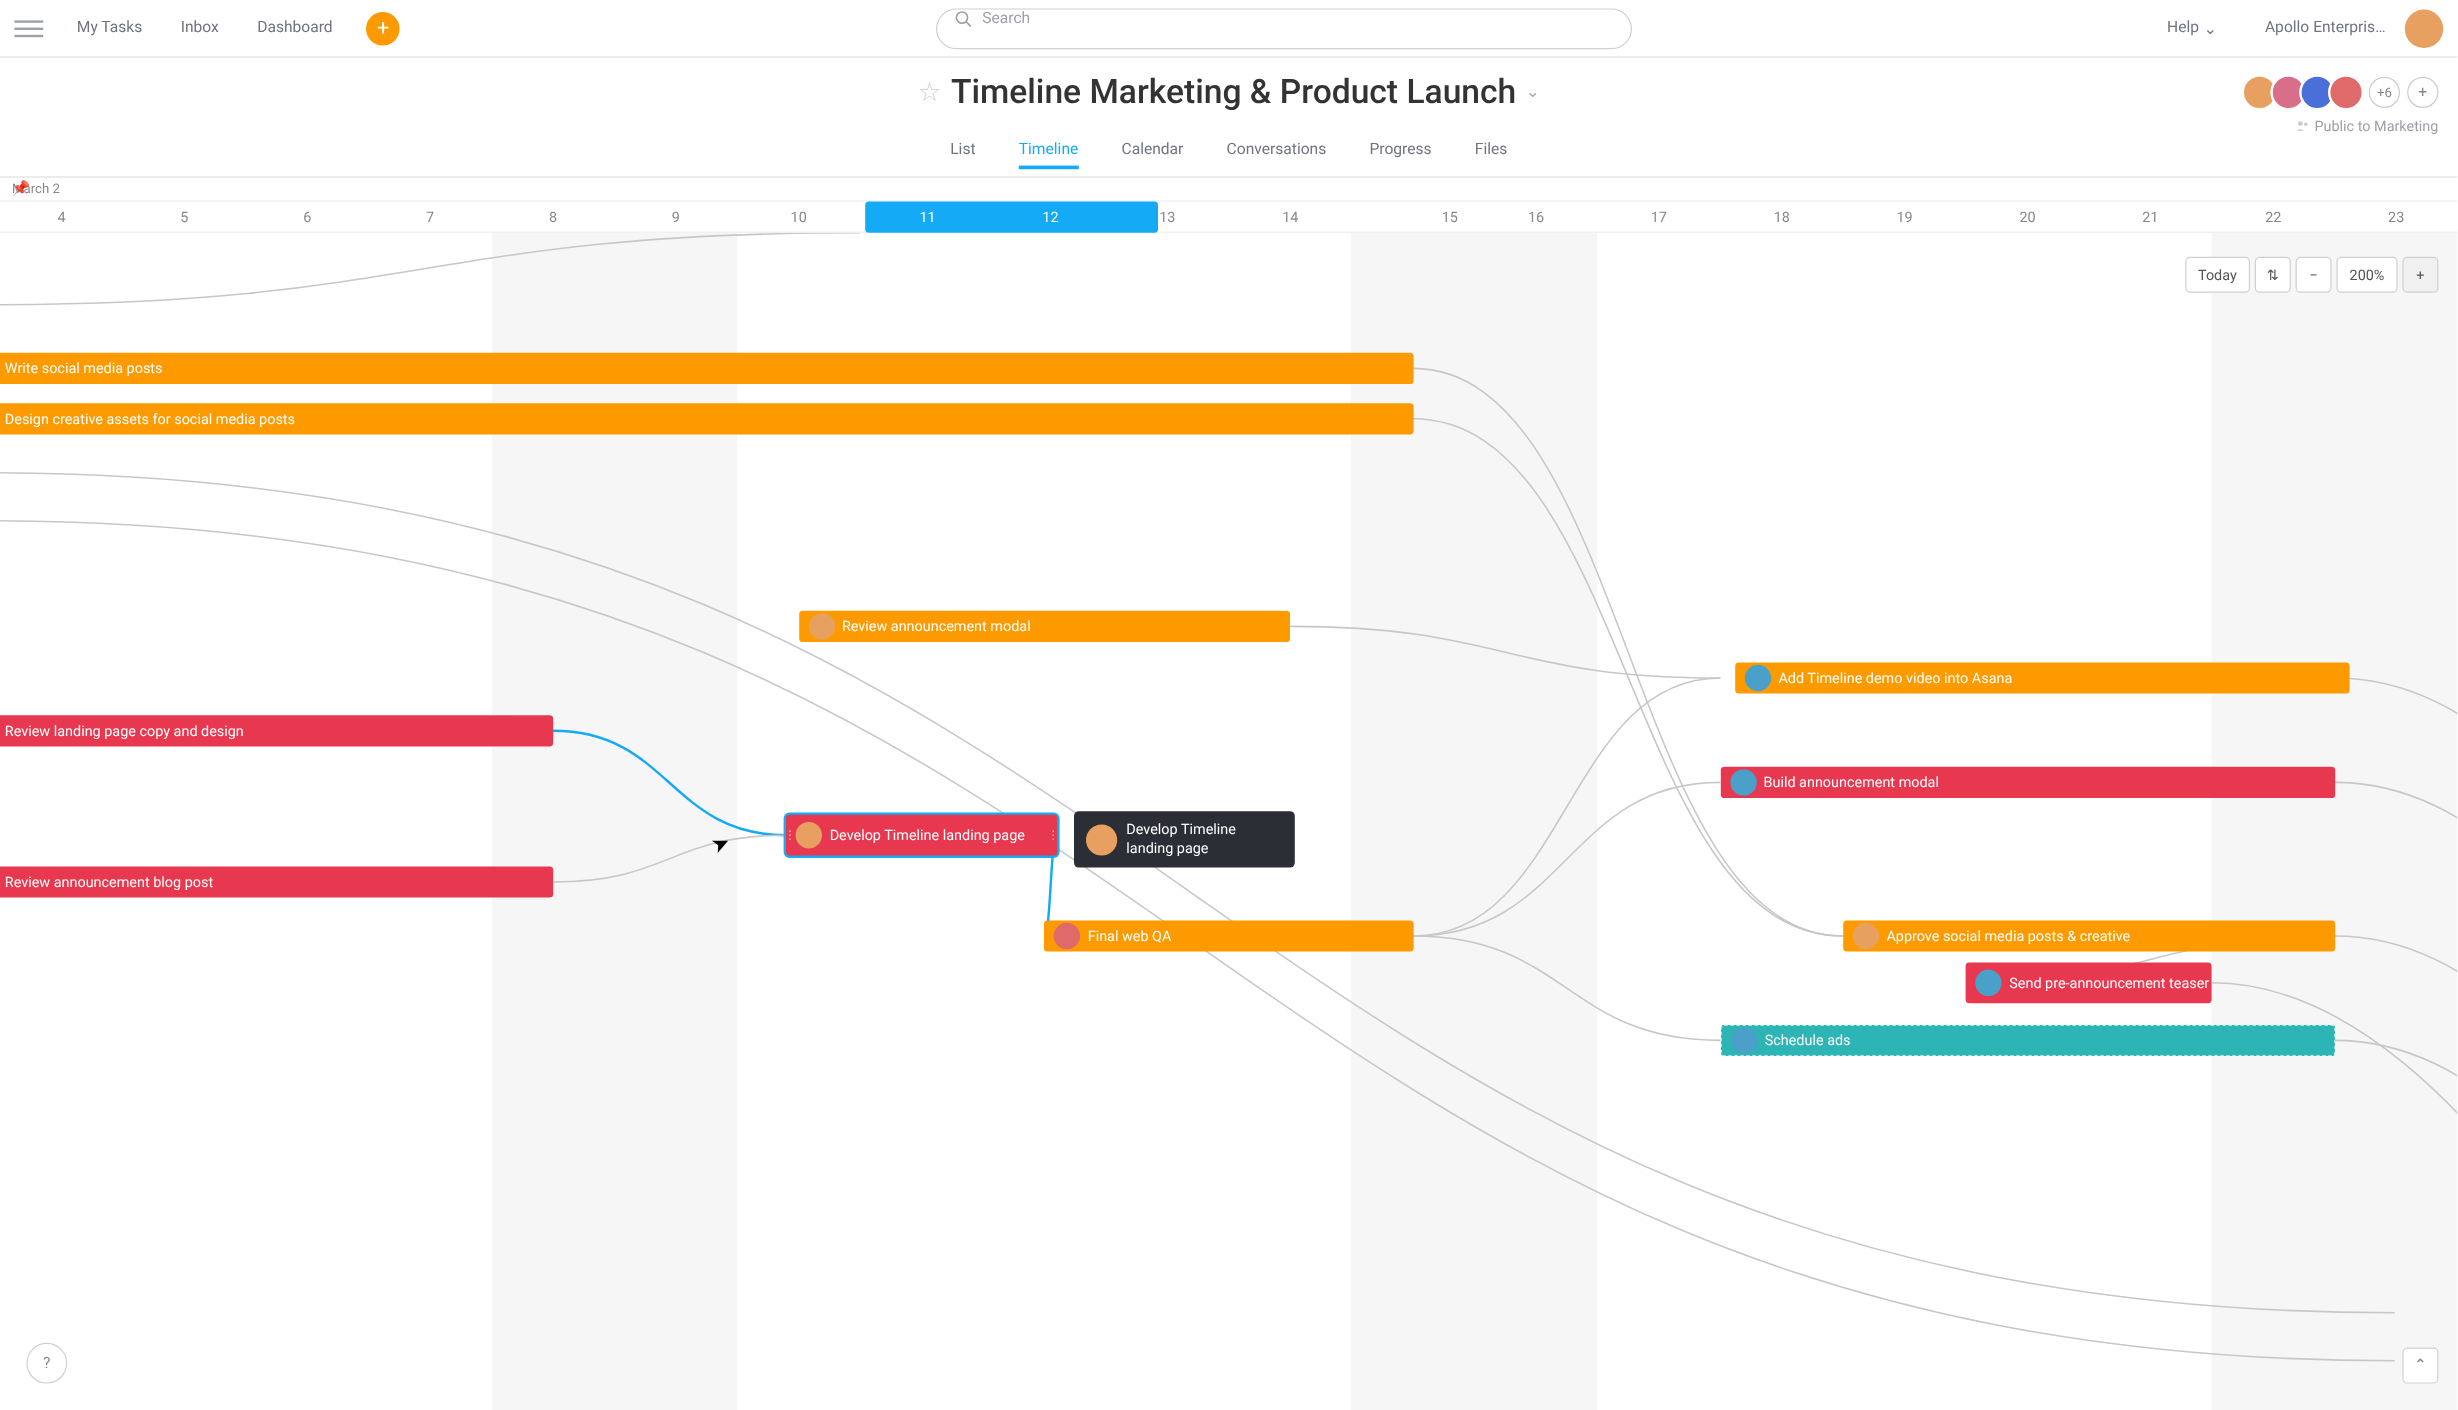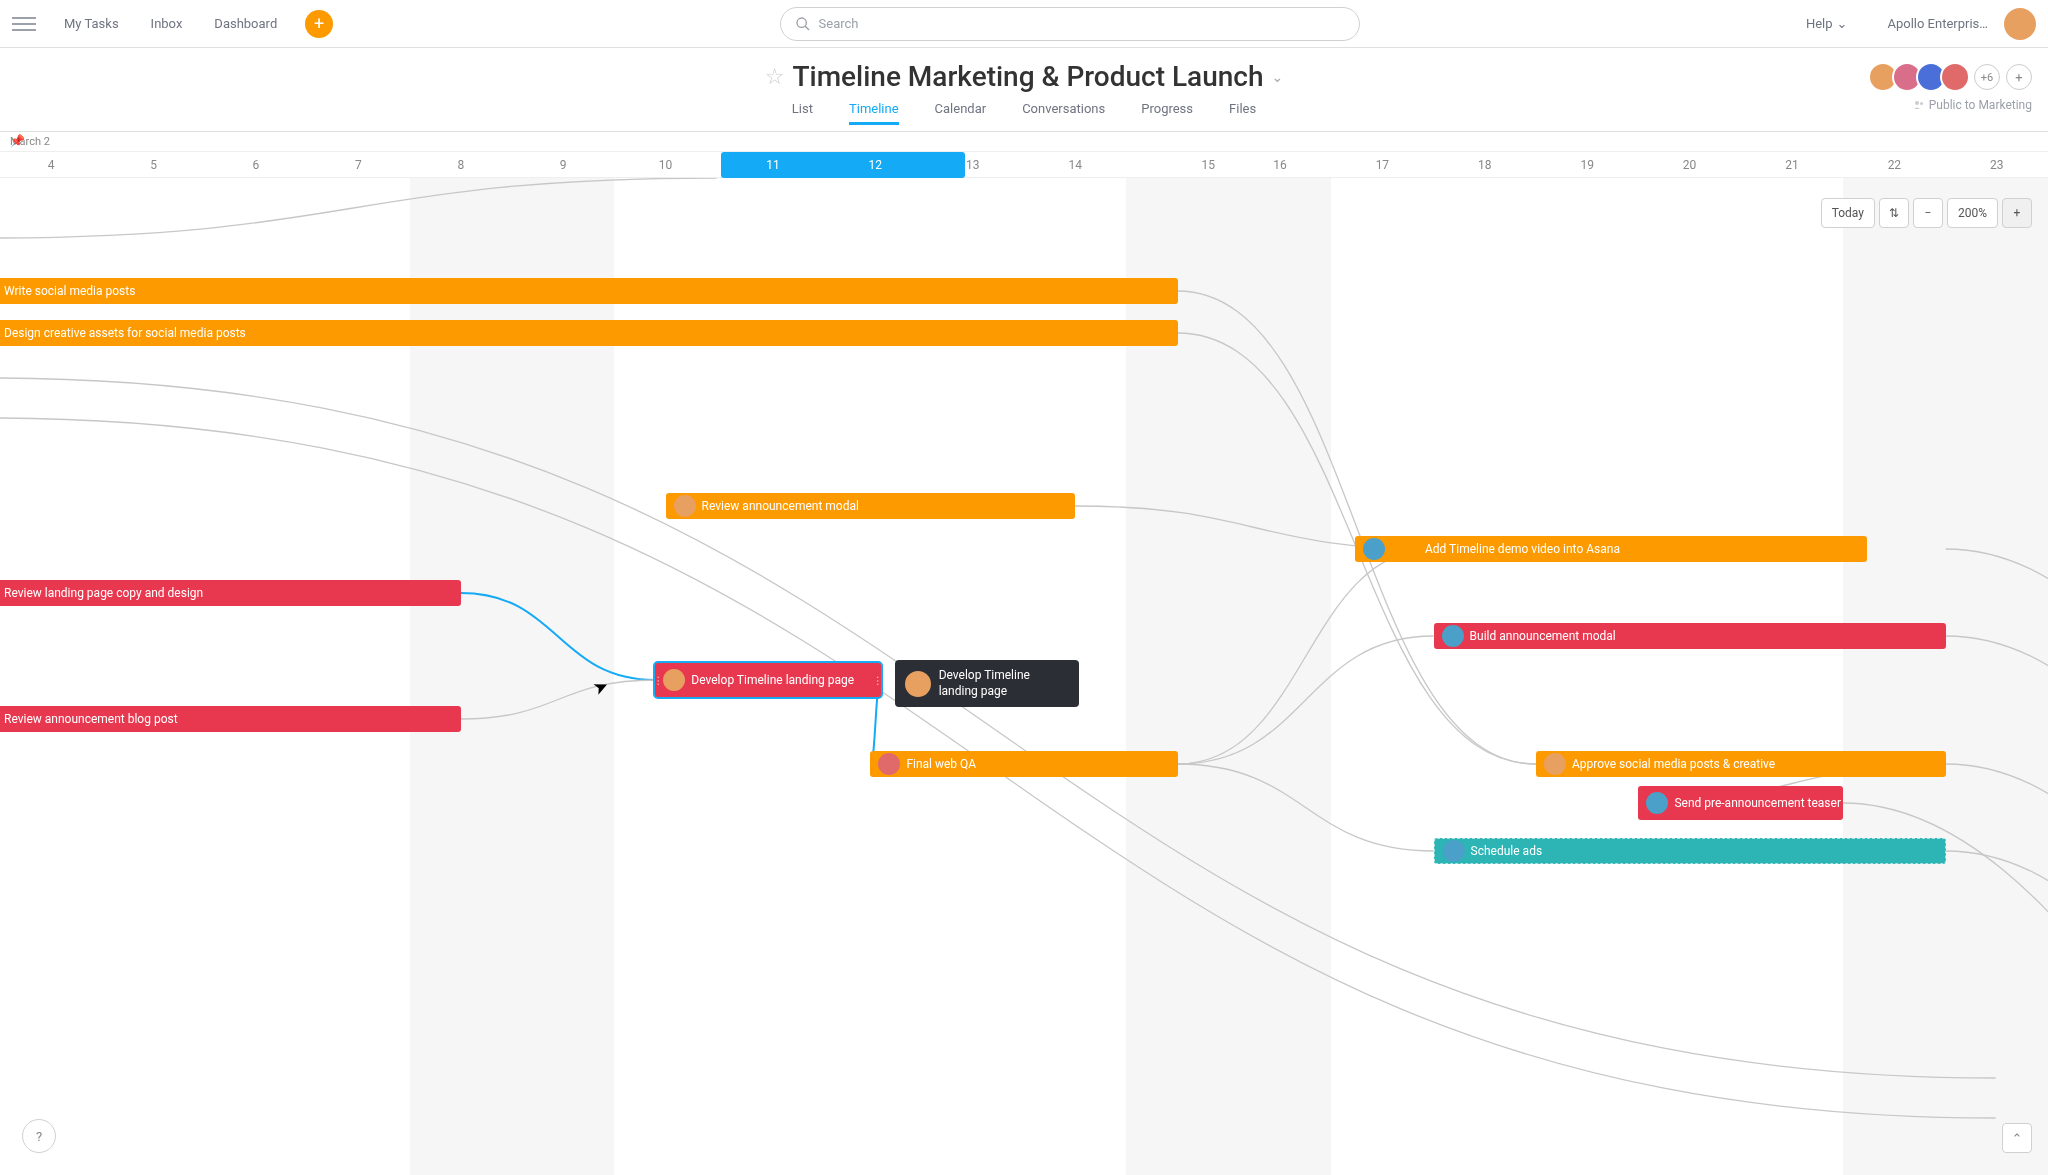--- a/index.html
+++ b/index.html
@@ -6,32 +6,32 @@
 body { font-family: -apple-system, BlinkMacSystemFont, "Segoe UI", Roboto, sans-serif; font-size: 13px; color: #333; background: #fff; width: 2048px; height: 1175px; overflow: hidden; position: relative; }
 
 
 .topbar { height: 48px; border-bottom: 1px solid #e0e0e0; display: flex; align-items: center; padding: 0 12px; }
 .hamburger { width: 24px; height: 24px; display: flex; flex-direction: column; justify-content: center; gap: 4px; cursor: pointer; margin-right: 28px; }
 .hamburger span { height: 2px; background: #9ca0a8; }
 .navlinks { display: flex; gap: 32px; }
 .navlink { color: #6f7480; cursor: pointer; }
 .plus-btn { width: 28px; height: 28px; border-radius: 50%; background: #fd9a00; color: #fff; display: flex; align-items: center; justify-content: center; margin-left: 28px; font-size: 18px; cursor: pointer; }
 .searchwrap { flex: 1; display: flex; justify-content: center; }
-.searchbox { width: 580px; height: 34px; border: 1px solid #d0d0d0; border-radius: 18px; display: flex; align-items: center; padding: 0 14px; color: #9ca0a8; }
+.searchbox { width: 580px; height: 34px; border: 1px solid #d0d0d0; border-radius: 18px; display: flex; padding: 0 14px; color: #9ca0a8; }
 .searchbox svg { margin-right: 8px; }
 .help { color: #6f7480; margin-right: 40px; cursor: pointer; display: flex; align-items: center; gap: 4px; }
 .orgname { color: #6f7480; margin-right: 16px; max-width: 130px; white-space: nowrap; overflow: hidden; text-overflow: ellipsis; }
 .me-avatar { width: 32px; height: 32px; border-radius: 50%; background: #e8a060; }
 
 
 .project-head { padding-top: 12px; text-align: center; position: relative; }
 .title-row { display: flex; justify-content: center; align-items: center; gap: 8px; font-size: 28px; font-weight: 500; color: #333; }
 .star { color: #ccc; font-size: 22px; }
 .chev { color: #aaa; font-size: 14px; }
-.tabs { display: flex; justify-content: center; gap: 36px; margin-top: 8px; padding-bottom: 6px; }
+.tabs { display: flex; justify-content: center; gap: 36px; margin-top: 24px; padding-bottom: 6px; }
 .tab { color: #6f7480; cursor: pointer; padding-bottom: 6px; }
 .tab.active { color: #14aaf5; border-bottom: 3px solid #14aaf5; }
 .members { position: absolute; right: 16px; top: 14px; display: flex; align-items: center; }
 .members .av { width: 30px; height: 30px; border-radius: 50%; border: 2px solid #fff; margin-left: -6px; }
 .av1 { background: #e8a060; } .av2 { background: #d86e8a; } .av3 { background: #4a6fd8; } .av4 { background: #e06a6a; }
 .plus-count { font-size: 11px; color: #888; border: 1px solid #ccc; border-radius: 50%; width: 26px; height: 26px; display: flex; align-items: center; justify-content: center; margin-left: 4px; }
 .addmember { width: 26px; height: 26px; border: 1px solid #ccc; border-radius: 50%; display: flex; align-items: center; justify-content: center; color: #888; margin-left: 6px; cursor: pointer; }
 .privacy { position: absolute; right: 16px; top: 50px; font-size: 12px; color: #9ca0a8; display: flex; align-items: center; gap: 4px; }
 
 
@@ -202,21 +202,21 @@
         <div class="task c-orange" style="left: -4px; width: 1181.6px; top: 100px;">
           <span>Write social media posts</span>
         </div>
         <div class="task c-orange" style="left: -4px; width: 1181.6px; top: 142px;">
           <span>Design creative assets for social media posts</span>
         </div>
         <div class="task c-orange" style="left: 665.6px; width: 409.6px; top: 315px;">
           <div class="tav" style="background:#e8a060"></div>
           <span>Review announcement modal</span>
         </div>
-        <div class="task c-orange" style="left: 1355px; width: 512px; top: 358px; gap: 34px;">
+        <div class="task c-orange" style="left: 1446px; width: 512px; top: 358px;">
           <div class="tav" style="background:#4aa0c8"></div>
           <span>Add Timeline demo video into Asana</span>
         </div>
         <div class="task c-red" style="left: -4px; width: 464.8px; top: 402px;">
           <span>Review landing page copy and design</span>
         </div>
         <div class="task c-red" style="left: 1433.6px; width: 512px; top: 445px;">
           <div class="tav" style="background:#4aa0c8"></div>
           <span>Build announcement modal</span>
         </div>

